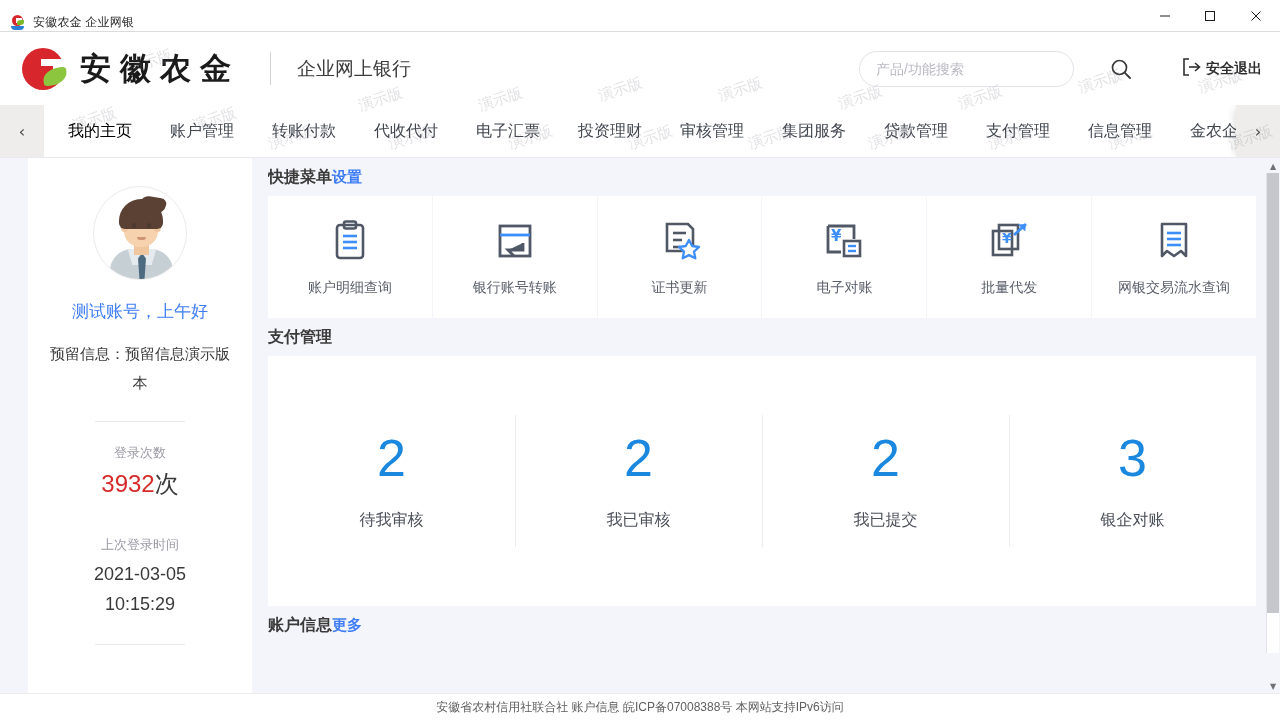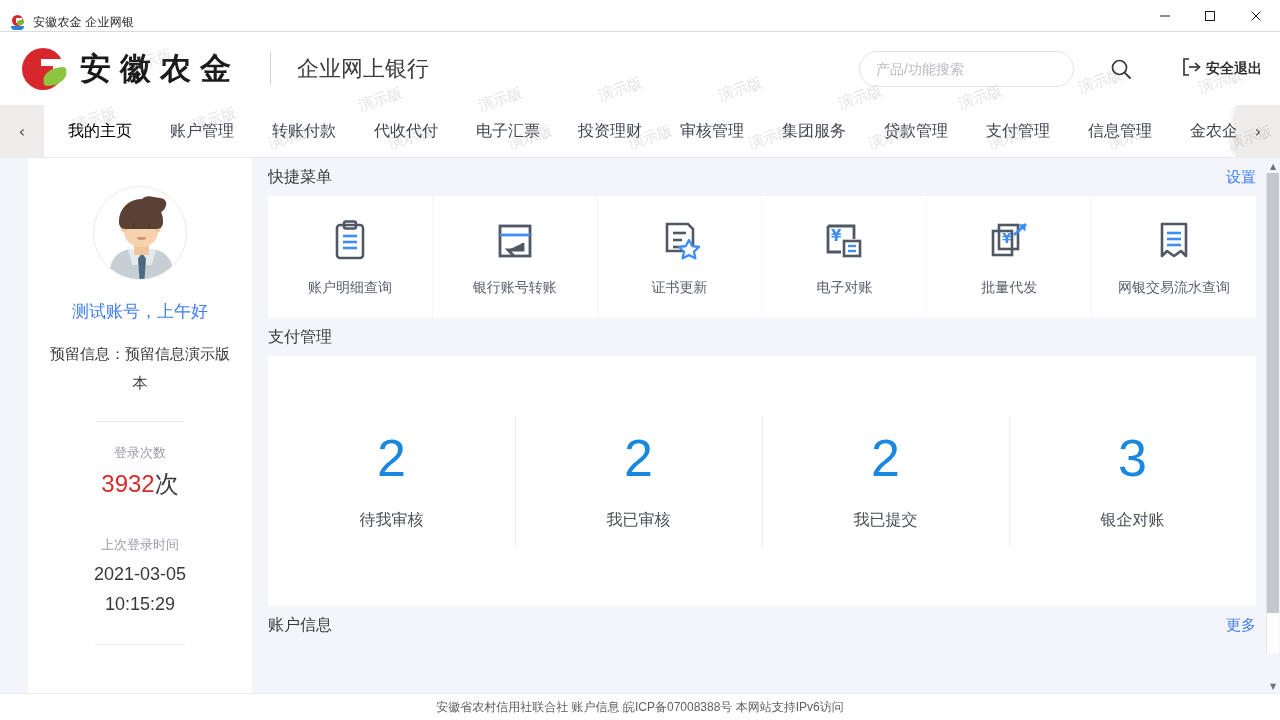--- a/index.html
+++ b/index.html
@@ -93,21 +93,21 @@
     font-size: 31px; color: #1a1a1a;
     letter-spacing: 9px;
     margin-left: 12px;
     white-space: nowrap;
   }
   .logo-divider {
     width: 1px; height: 33px; background: #d3d3d3;
     margin: 0 26px 0 30px;
   }
   .sub-title {
-    font-size: 22px; color: #3d3d3d; white-space: nowrap;
+    font-size: 19px; color: #3d3d3d; white-space: nowrap;
   }
   .hdr-right {
     position: absolute; right: 18px; top: 0; height: 73px;
     display: flex; align-items: center;
   }
   .search-box {
     width: 215px; height: 36px;
     border: 1px solid #e2e2e8; border-radius: 18px;
     display: flex; align-items: center;
     padding: 0 16px;
@@ -241,22 +241,22 @@
     margin-top: 6px; font-size: 18px; color: #3a3a3a;
     text-align: center; line-height: 1.66;
   }
 
   .main {
     flex: 1; margin-left: 16px; margin-right: 24px;
     display: flex; flex-direction: column;
     overflow: hidden;
   }
   .sec-head {
-    display: flex; align-items: center; justify-content: space-between;
-    height: 38px; flex: none;
+    display: flex; align-items: center; 
+    height: 38px; flex: none; font-weight: bold;
   }
   .sec-title { font-size: 16px; color: #3a3a3a; }
   .sec-link { font-size: 15px; color: #3f7df5; }
 
   .quick-grid {
     display: flex; gap: 1px; flex: none;
   }
   .quick-card {
     flex: 1; height: 122px; background: #ffffff;
     display: flex; flex-direction: column;

